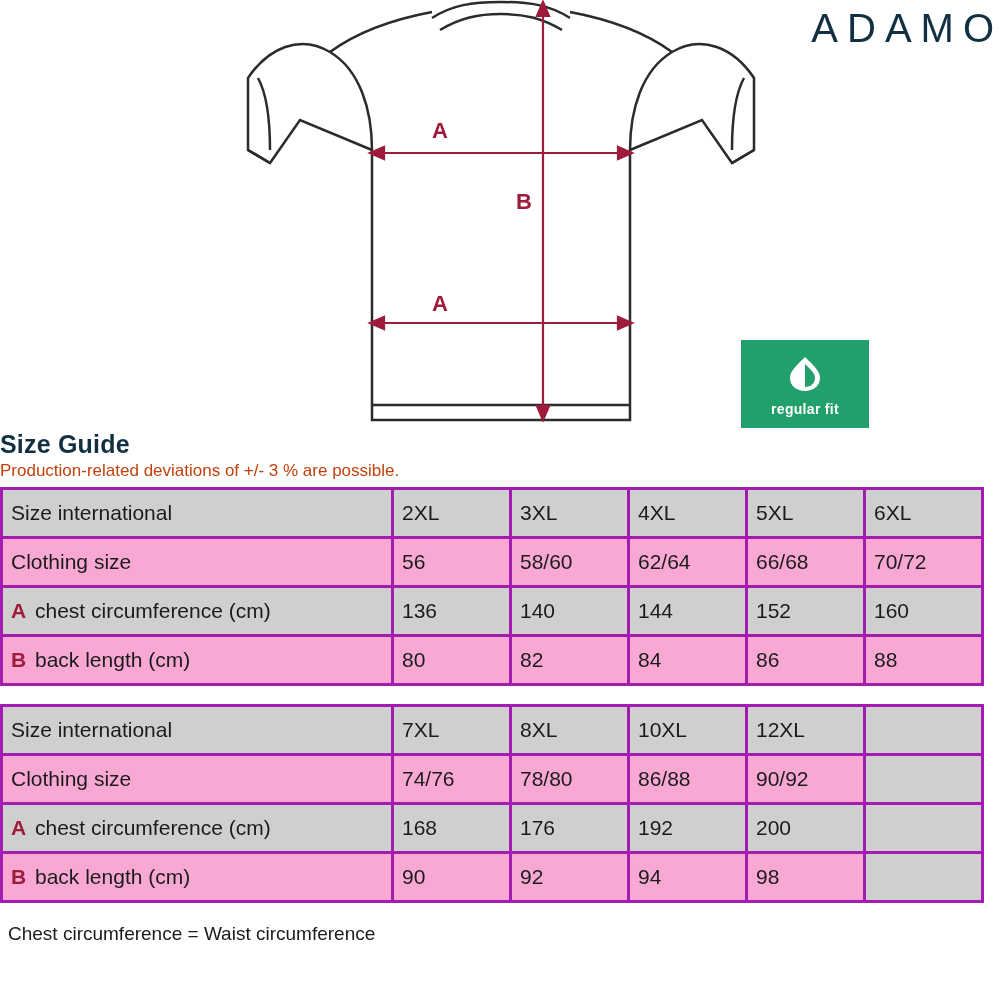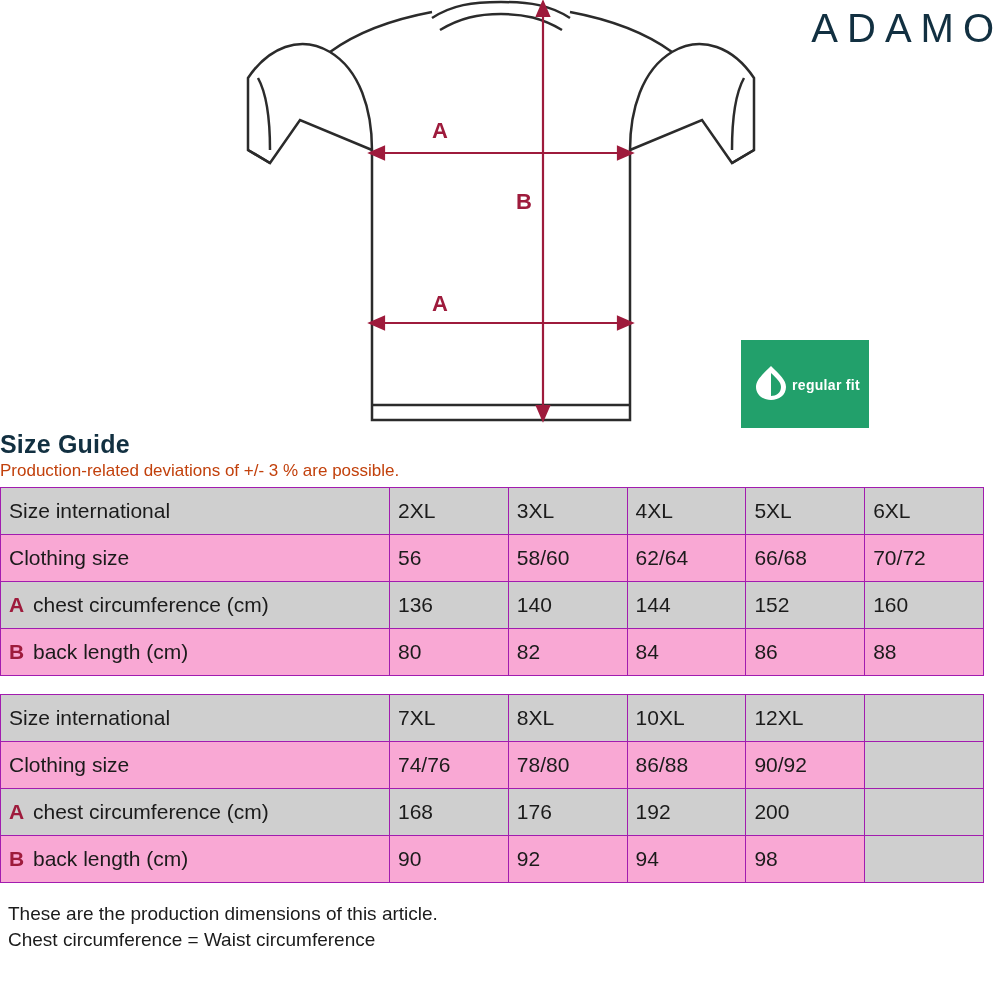--- a/index.html
+++ b/index.html
@@ -35,21 +35,21 @@
   }
   .fit-badge {
     position: absolute;
     left: 741px;
     top: 340px;
     width: 128px;
     height: 88px;
     background: #22a06b;
     color: #ffffff;
     display: flex;
-    flex-direction: row;
+    flex-direction: column;
     align-items: center;
     justify-content: center;
   }
   .fit-badge .fit-icon {
     margin-top: 2px;
   }
   .fit-badge .fit-label {
     font-size: 14px;
     font-weight: bold;
     letter-spacing: .3px;
@@ -91,21 +91,21 @@
     margin: 0 0 6px 0;
   }
 
   table.size-table {
     border-collapse: collapse;
     width: 984px;
     table-layout: fixed;
     margin-bottom: 18px;
   }
   table.size-table td {
-    border: 1px solid #a21caf;
+    border: 3px solid #a21caf;
     height: 46px;
     font-size: 21px;
     padding: 0 8px;
     color: #1b1b1b;
   }
   table.size-table td.label {
     text-align: left;
     width: 372px;
   }
   table.size-table td.val {
@@ -260,15 +260,14 @@
         <td class="val">92</td>
         <td class="val">94</td>
         <td class="val">98</td>
         <td class="val empty"></td>
       </tr>
     </tbody>
   </table>
 </div>
 
 <div class="footnote">
-  <div>These are the production dimensions of this article.</div>
   <div>Chest circumference = Waist circumference</div>
 </div>
 
 </body></html>

